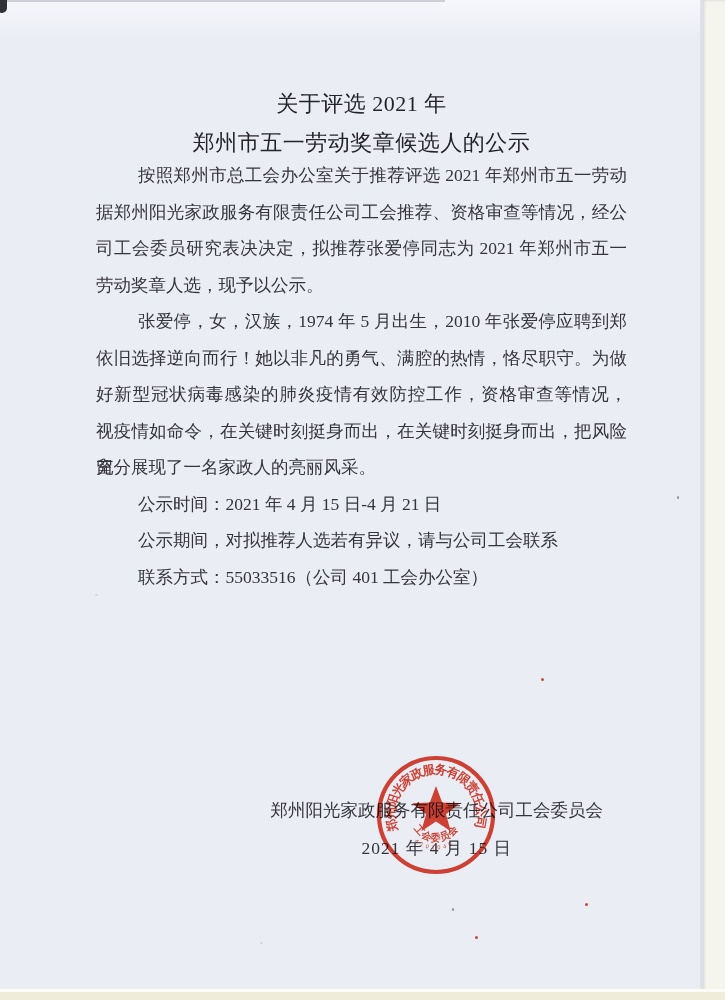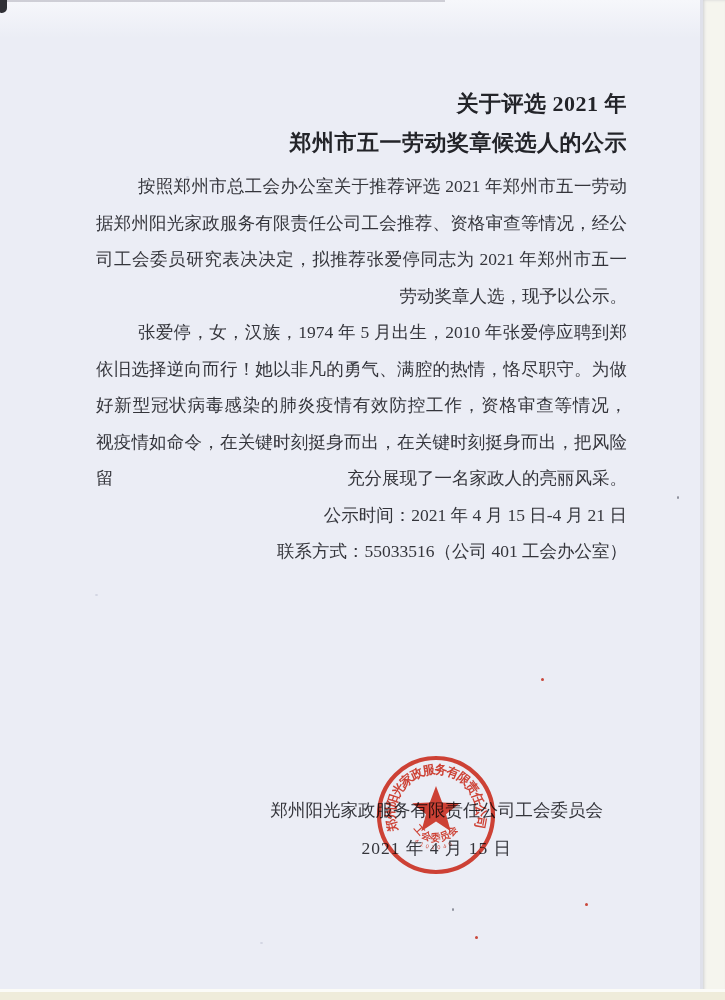--- a/index.html
+++ b/index.html
@@ -18,25 +18,25 @@
   .right-seam{position:absolute;top:0;right:22px;width:3px;height:100%;background:#dfe1ea;}
   .bottom-line{position:absolute;left:0;bottom:8px;width:100%;height:3px;background:#fbfbf7;}
   .bottom-band{position:absolute;left:0;bottom:0;width:100%;height:8px;background:#efecda;}
   .speck{position:absolute;border-radius:50%;}
   .speck.red{width:3px;height:3px;background:#c9473b;}
   .speck.dark{width:2px;height:3px;background:#8b8d99;}
   .speck.faint{width:3px;height:2px;background:#d3d5e2;}
 
   
   .titles{position:absolute;top:84px;left:96px;width:531px;text-align:center;color:#232429;}
-  .title-line{font-size:22px;font-weight:bold;line-height:39px;letter-spacing:.5px;text-align:right;}
+  .title-line{font-size:22px;font-weight:normal;line-height:39px;letter-spacing:.5px;}
 
-  .body-lines{position:absolute;top:168px;left:96px;width:531px;
+  .body-lines{position:absolute;top:157px;left:96px;width:531px;
     font-size:17.5px;color:#34353b;}
-  .line{height:36.5px;line-height:36.5px;white-space:normal;text-align:right;}
+  .line{height:36.5px;line-height:36.5px;white-space:normal;}
   .line.fill{text-align:justify;text-align-last:justify;}
   .line.indent{text-indent:42px;}
 
   .signature{position:absolute;top:794px;right:122px;text-align:center;
     font-size:17.5px;color:#34353b;}
   .signature .sig-company{line-height:33px;}
   .signature .sig-date{line-height:33px;margin-top:5px;letter-spacing:1px;}
 
   
   .seal{position:absolute;left:373px;top:752px;width:126px;height:126px;
@@ -71,20 +71,21 @@
     <div class="line fill indent">按照郑州市总工会办公室关于推荐评选 2021 年郑州市五一劳动</div>
     <div class="line fill">据郑州阳光家政服务有限责任公司工会推荐、资格审查等情况，经公</div>
     <div class="line fill">司工会委员研究表决决定，拟推荐张爱停同志为 2021 年郑州市五一</div>
     <div class="line">劳动奖章人选，现予以公示。</div>
     <div class="line fill indent">张爱停，女，汉族，1974 年 5 月出生，2010 年张爱停应聘到郑</div>
     <div class="line fill">依旧选择逆向而行！她以非凡的勇气、满腔的热情，恪尽职守。为做</div>
     <div class="line fill">好新型冠状病毒感染的肺炎疫情有效防控工作，资格审查等情况，</div>
     <div class="line fill">视疫情如命令，在关键时刻挺身而出，在关键时刻挺身而出，把风险留</div>
     <div class="line">充分展现了一名家政人的亮丽风采。</div>
     <div class="line indent">公示时间：2021 年 4 月 15 日-4 月 21 日</div>
+    <div class="line indent">公示期间，对拟推荐人选若有异议，请与公司工会联系</div>
     <div class="line indent">联系方式：55033516（公司 401 工会办公室）</div>
   </div>
 
 <div class="signature">
   <div class="sig-company">郑州阳光家政服务有限责任公司工会委员会</div>
   <div class="sig-date">2021 年 4 月 15 日</div>
 </div>
 
 <svg class="seal" viewBox="0 0 126 126">
   <defs>

